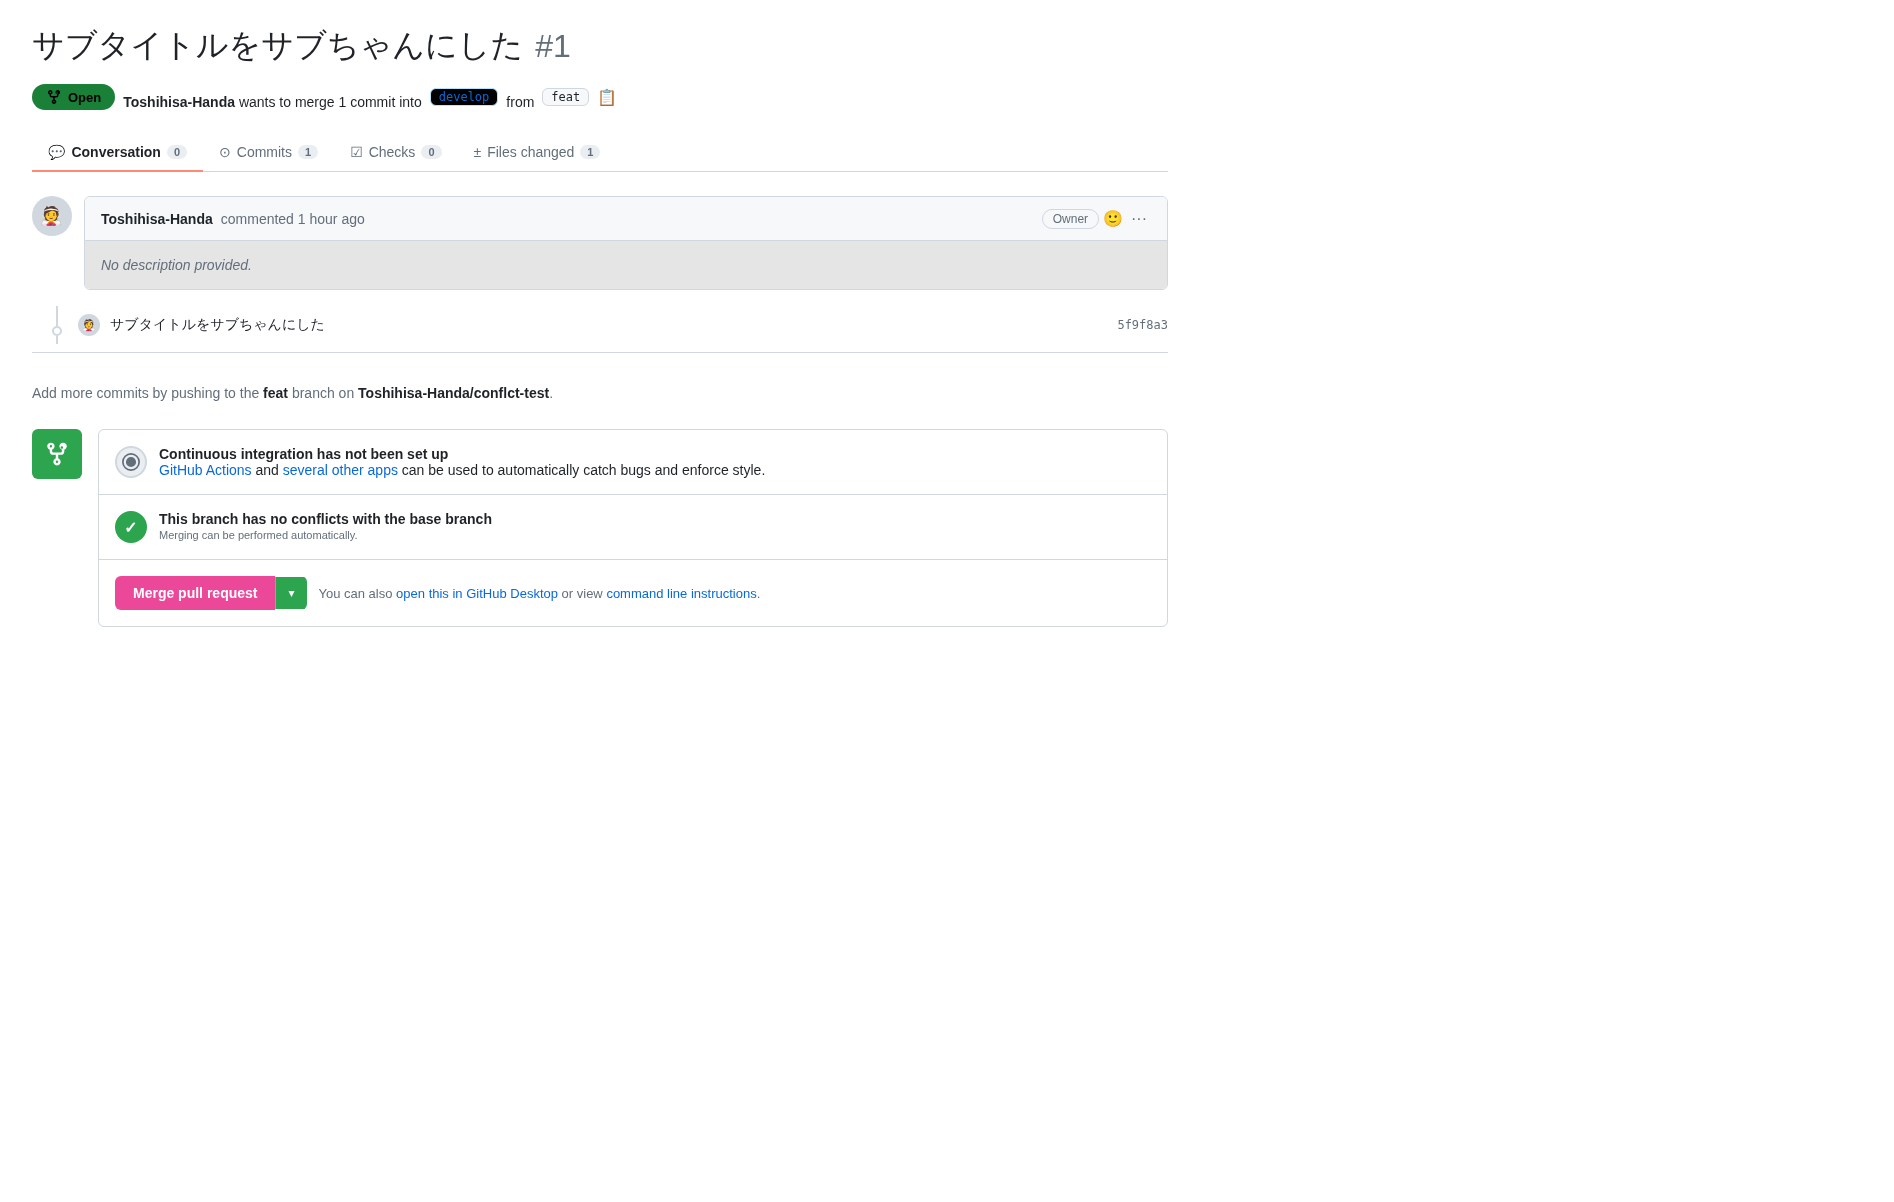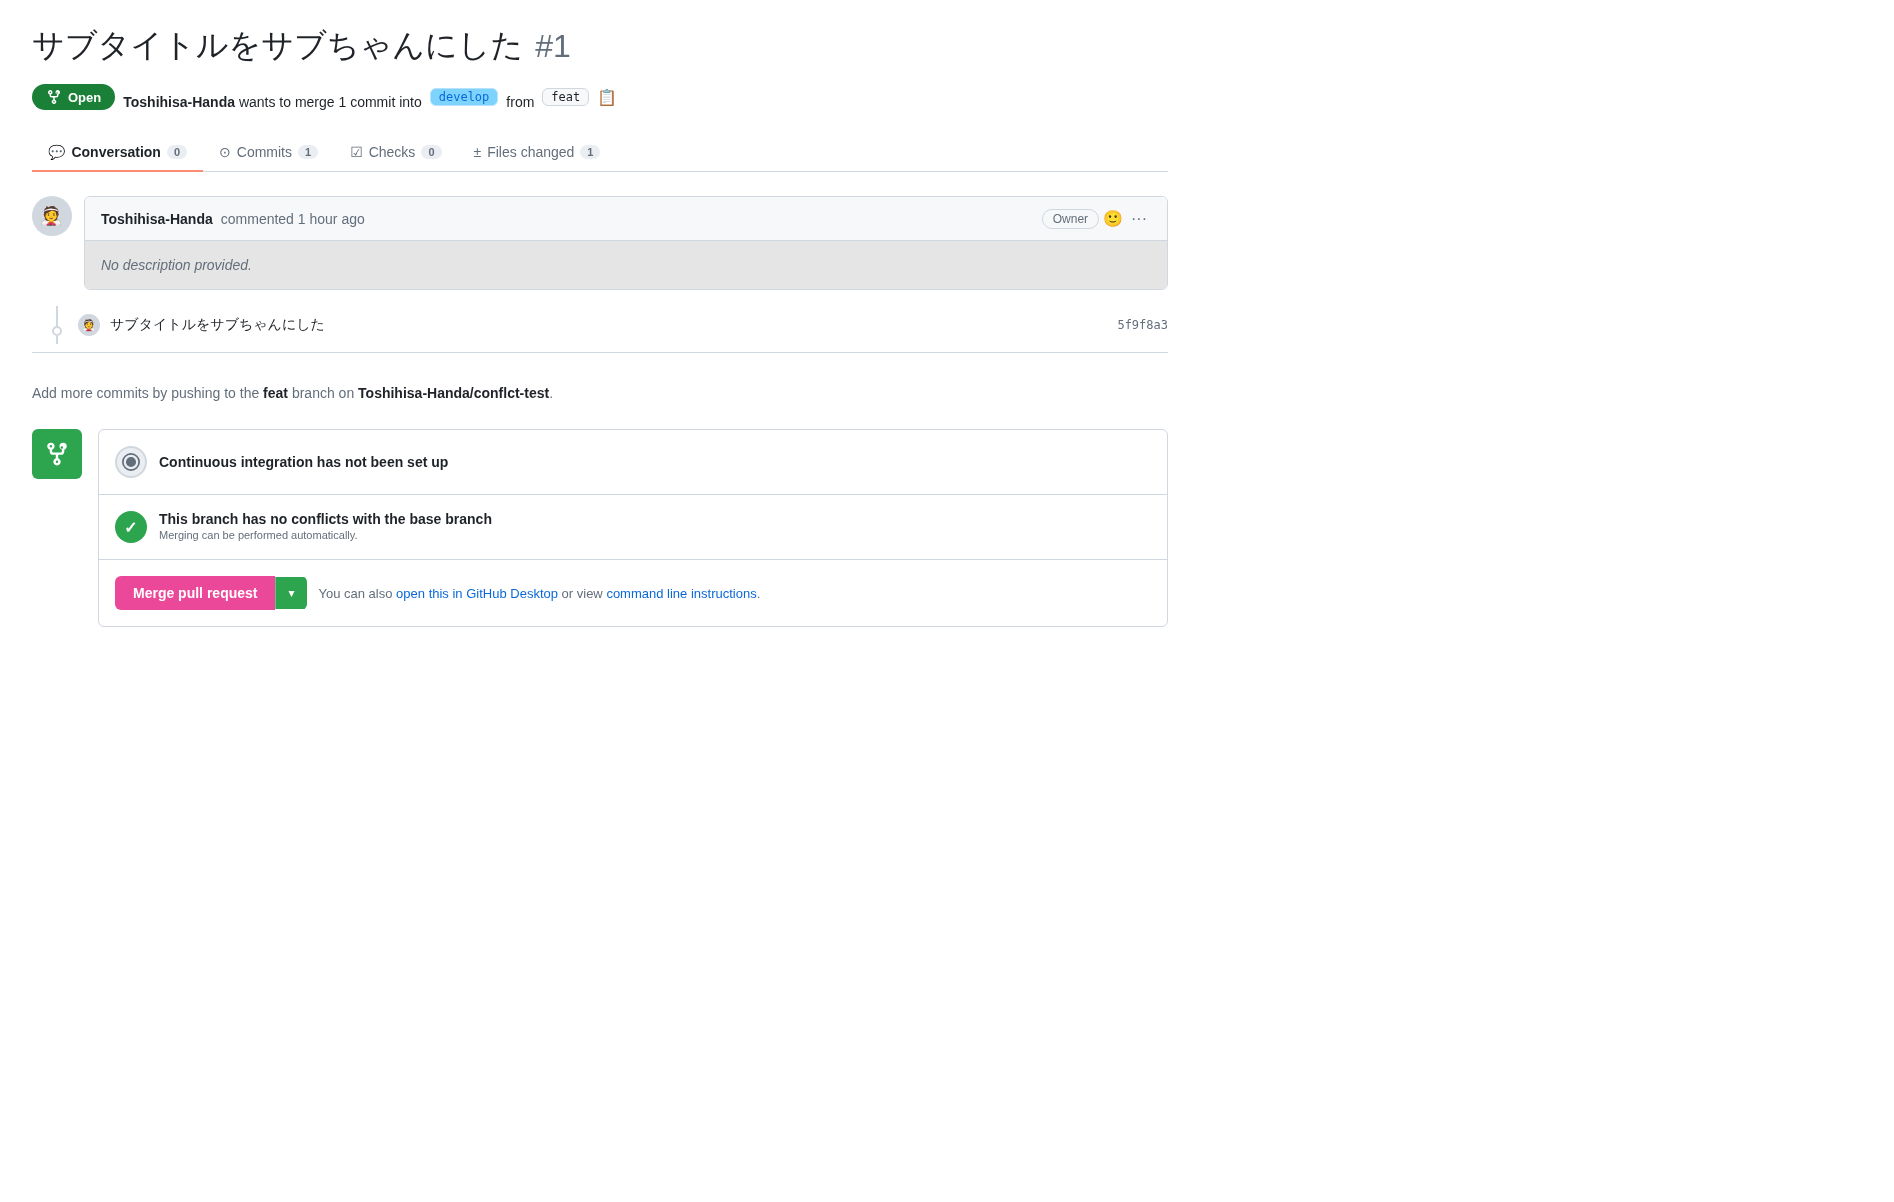--- a/index.html
+++ b/index.html
@@ -29,38 +29,38 @@
     
     .pr-status-row {
       display: flex;
       align-items: center;
       gap: 8px;
       margin-bottom: 24px;
       flex-wrap: wrap;
     }
     .open-badge {
       background: #1a7f37;
-      color: #ffffff;
+      color: #000000;
       border-radius: 20px;
       padding: 5px 14px;
       font-size: 13px;
       font-weight: 600;
       display: flex;
       align-items: center;
       gap: 6px;
     }
     .open-badge svg { width: 16px; height: 16px; fill: currentColor; }
 
     .pr-meta-text { color: #1f2328; font-size: 14px; margin-top: 10px; }
     .pr-meta-text strong { font-weight: 600; }
 
     .branch-badge {
       display: inline-flex;
       align-items: center;
-      background: #7dd3fc;
+      background: #000000;
       color: #0969da;
       border: 1px solid #b6e3ff;
       border-radius: 6px;
       padding: 1px 8px;
       font-size: 12px;
       font-family: "SFMono-Regular", Consolas, monospace;
       font-weight: 500;
     }
     .branch-badge.feat {
       background: #f6f8fa;
@@ -405,20 +405,26 @@
 
     <div class="ci-section">
       <div class="ci-icon">
         <svg width="18" height="18" viewBox="0 0 16 16" fill="#636e7b">
             <path d="M8 0a8 8 0 1 1 0 16A8 8 0 0 1 8 0zm0 1.5a6.5 6.5 0 1 0 0 13 6.5 6.5 0 0 0 0-13zm0 2a4.5 4.5 0 1 1 0 9 4.5 4.5 0 0 1 0-9z"></path>
           </svg>
       </div>
       <div class="ci-text">
         <strong>Continuous integration has not been set up</strong>
         <br>
+        <span>
+          <a class="link">GitHub Actions</a>
+          <span> and </span>
+          <a class="link">several other apps</a>
+          <span> can be used to automatically catch bugs and enforce style.</span>
+        </span>
       </div>
     </div>
 
     <div class="no-conflict-section">
       <div class="check-icon">✓</div>
       <div class="no-conflict-text">
         <strong>This branch has no conflicts with the base branch</strong>
         <p>Merging can be performed automatically.</p>
       </div>
     </div>

